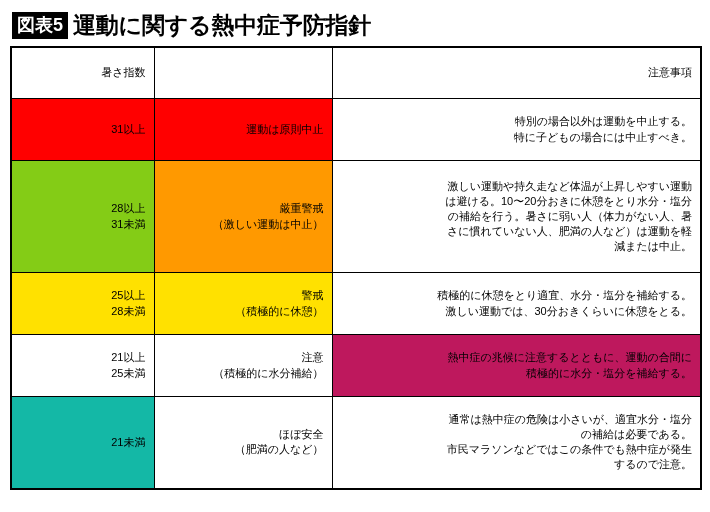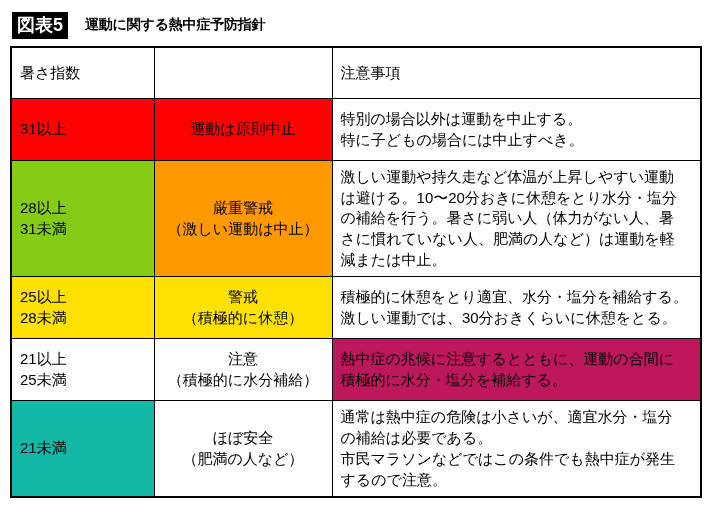--- a/index.html
+++ b/index.html
@@ -32,39 +32,40 @@
     background: #000000;
     color: #ffffff;
     font-size: 18px;
     font-weight: bold;
     line-height: 1;
     padding: 4px 5px 5px 5px;
     letter-spacing: 0px;
     white-space: nowrap;
   }
   .title-text {
-    font-size: 14px;
+    font-size: 23px;
     font-weight: bold;
-    margin-left: 17px;
+    margin-left: 5px;
     white-space: nowrap;
     letter-spacing: -0.2px;
   }
   
   table.guide {
     border-collapse: collapse;
     width: 690px;
     table-layout: fixed;
     border: 2px solid #000000;
   }
   table.guide td {
     border: 1.5px solid #000000;
     vertical-align: middle;
     padding: 6px 8px;
-    font-size: 15px;
+    font-size: 11px;
     line-height: 1.38;
+    text-align: right;
   }
   col.c-index { width: 143px; }
   col.c-level { width: 178px; }
   col.c-note  { width: 369px; }
 
   .head-cell {
     font-size: 15px;
     height: 38px;
     padding-left: 10px;
     vertical-align: middle;

